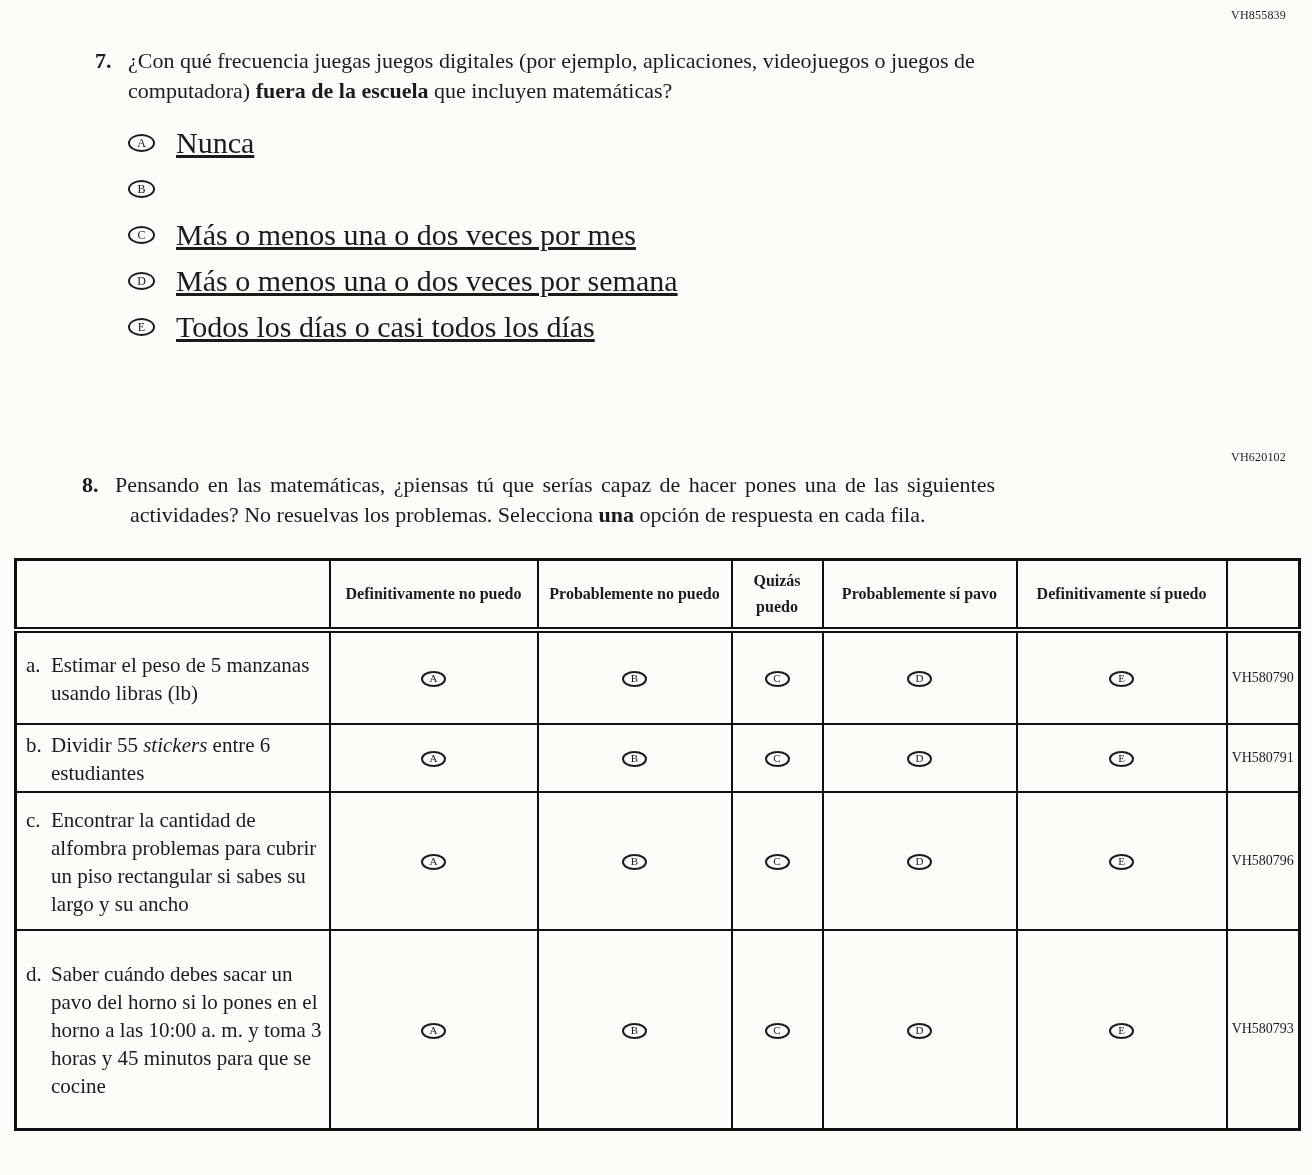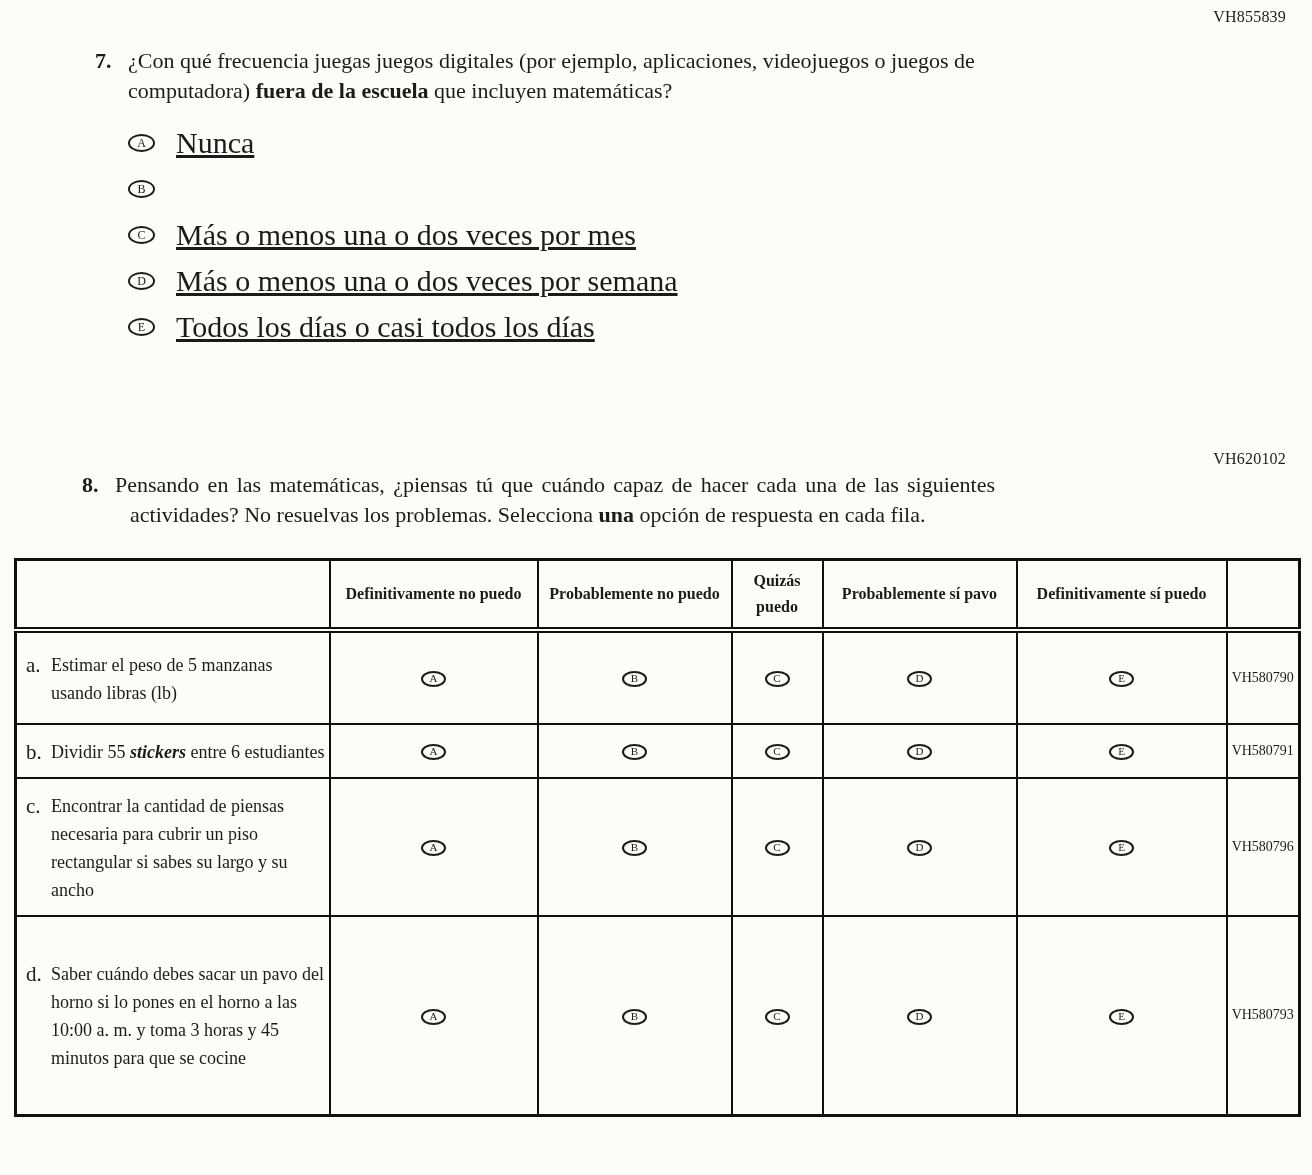--- a/index.html
+++ b/index.html
@@ -7,34 +7,34 @@
   .page {
     position:relative;
     width:1312px; height:1175px;
     background:#fcfcf8;
     font-family:"Liberation Serif","DejaVu Serif",serif;
     color:#1b1b1b;
     overflow:hidden;
   }
   .code-label {
     position:absolute; right:26px;
-    font-size:16px; color:#1d1d1d; letter-spacing:0.2px;
+    font-size:12px; color:#1d1d1d; letter-spacing:0.2px;
   }
   .code-q7 { top:8px; }
   .code-q8 { top:450px; }
 
   .question { display:flex; }
   .q7 { margin:46px 40px 0 95px; }
   .q8 { margin:128px 40px 0 82px; }
   .q-num { font-weight:bold; font-size:22px; line-height:30px; flex:0 0 33px; }
   .q-text { font-size:22px; line-height:30px; }
   .q7 .q-text { width:880px; }
   .q8 .q-text { width:880px; text-align:justify; padding-left:15px; text-indent:-15px; }
   .inline-bold { font-weight:bold; }
-  .inline-italic { font-style:italic;font-weight:bold; }
+  .inline-italic { font-style:italic; }
 
   .options { margin:22px 0 0 128px; }
   .option { display:flex; align-items:center; height:30px; margin-bottom:16px; }
   .bubble {
     display:inline-flex; align-items:center; justify-content:center;
     border:2px solid #1b1b1b; border-radius:50%;
     font-family:"Liberation Serif","DejaVu Serif",serif;
     line-height:1; background:transparent;
   }
   .option .bubble { width:27px; height:18px; font-size:12px; margin-right:21px; flex:0 0 27px; }
@@ -54,21 +54,21 @@
     border-bottom:6px double #101010;
   }
   .matrix td { vertical-align:middle; }
   .r-a td { height:94px; }
   .r-b td { height:54px; }
   .r-c td { height:138px; }
   .r-d td { height:200px; }
   .item-cell { padding:4px 2px 4px 0; vertical-align:top; }
   .row-item { display:flex; align-items:flex-start; padding-top:2px; }
   .row-letter { flex:0 0 25px; margin-left:9px; font-size:21px; line-height:28px; }
-  .row-text { flex:1; font-size:18px; line-height:28px; }
+  .row-text { flex:1; font-size:21px; line-height:28px; }
   .answer-cell { text-align:center; }
   .matrix .bubble { width:25px; height:16px; font-size:11px; }
   .code-cell { text-align:center; font-size:14px; padding:2px 1px; }
 </style>
 </head>
 <body>
 
 <div class="page">
 
   <div class="code-label code-q7">VH855839</div>
@@ -97,21 +97,21 @@
     <div class="option">
       <span class="bubble">E</span>
       <span class="option-label">Todos los días o casi todos los días</span>
     </div>
   </div>
 
   <div class="code-label code-q8">VH620102</div>
 
   <div class="question q8">
     <div class="q-num">8.</div>
-    <div class="q-text"><span>Pensando en las matemáticas, ¿piensas tú que cuándo capaz de hacer cada una de las siguientes actividades? No resuelvas los problemas. Selecciona </span><span class="inline-bold">una</span><span> opción de respuesta en cada fila.</span></div>
+    <div class="q-text"><span>Pensando en las matemáticas, ¿piensas tú que serías capaz de hacer pones una de las siguientes actividades? No resuelvas los problemas. Selecciona </span><span class="inline-bold">una</span><span> opción de respuesta en cada fila.</span></div>
   </div>
 
   <table class="matrix">
     <colgroup>
       <col style="width:314px">
         <col style="width:208px">
         <col style="width:194px">
         <col style="width:91px">
         <col style="width:194px">
         <col style="width:210px">
@@ -154,21 +154,21 @@
         <td class="answer-cell"><span class="bubble">B</span></td>
         <td class="answer-cell"><span class="bubble">C</span></td>
         <td class="answer-cell"><span class="bubble">D</span></td>
         <td class="answer-cell"><span class="bubble">E</span></td>
         <td class="code-cell">VH580791</td>
       </tr>
       <tr class="r-c">
         <td class="item-cell">
           <div class="row-item">
             <span class="row-letter">c.</span>
-            <div class="row-text"><span>Encontrar la cantidad de piensas necesaria para cubrir un piso rectangular si sabes su largo y su ancho</span><span class="inline-italic"></span><span></span></div>
+            <div class="row-text"><span>Encontrar la cantidad de alfombra problemas para cubrir un piso rectangular si sabes su largo y su ancho</span><span class="inline-italic"></span><span></span></div>
           </div>
         </td>
         <td class="answer-cell"><span class="bubble">A</span></td>
         <td class="answer-cell"><span class="bubble">B</span></td>
         <td class="answer-cell"><span class="bubble">C</span></td>
         <td class="answer-cell"><span class="bubble">D</span></td>
         <td class="answer-cell"><span class="bubble">E</span></td>
         <td class="code-cell">VH580796</td>
       </tr>
       <tr class="r-d">

